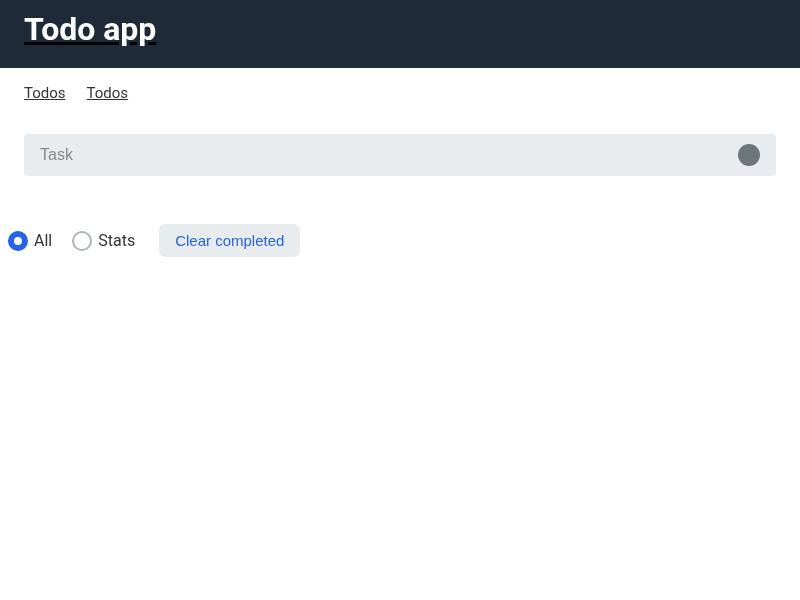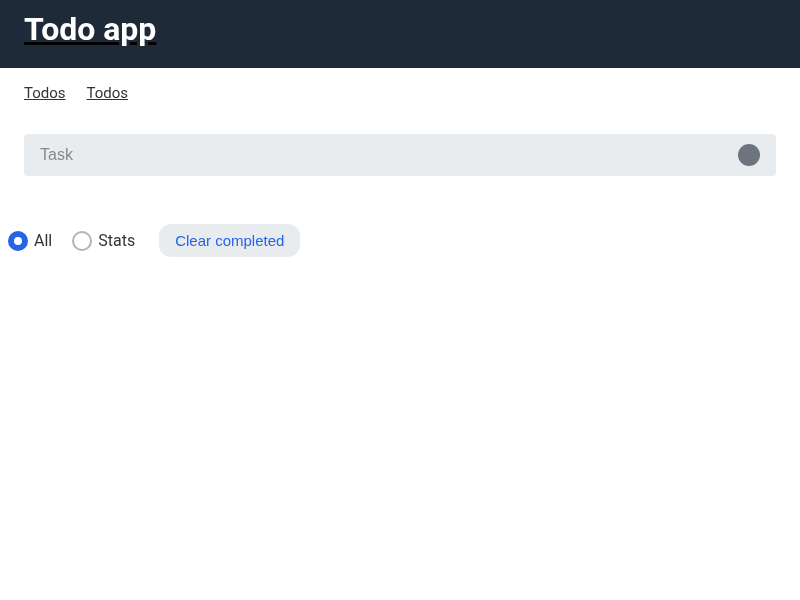--- a/index.html
+++ b/index.html
@@ -140,21 +140,21 @@
 
     .radio-label {
       font-size: 16px;
       color: #333;
     }
 
     .clear-btn {
       background: #e9ecef;
       color: #2563eb;
       border: none;
-      border-radius: 12px;
+      border-radius: 6px;
       padding: 8px 16px;
       font-size: 15px;
       font-weight: 500;
       cursor: pointer;
       margin-left: 4px;
     }
   </style>
 </head>
 <body>
 

